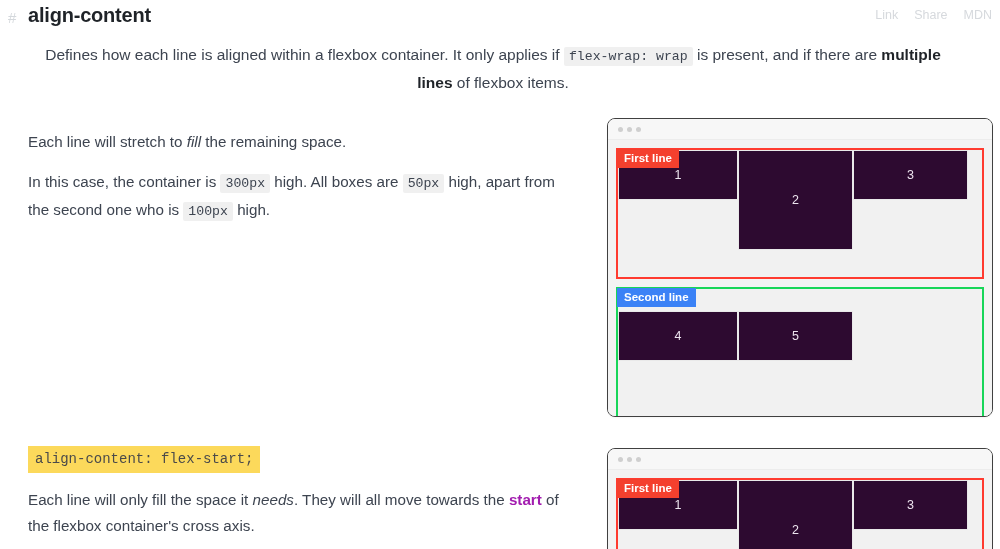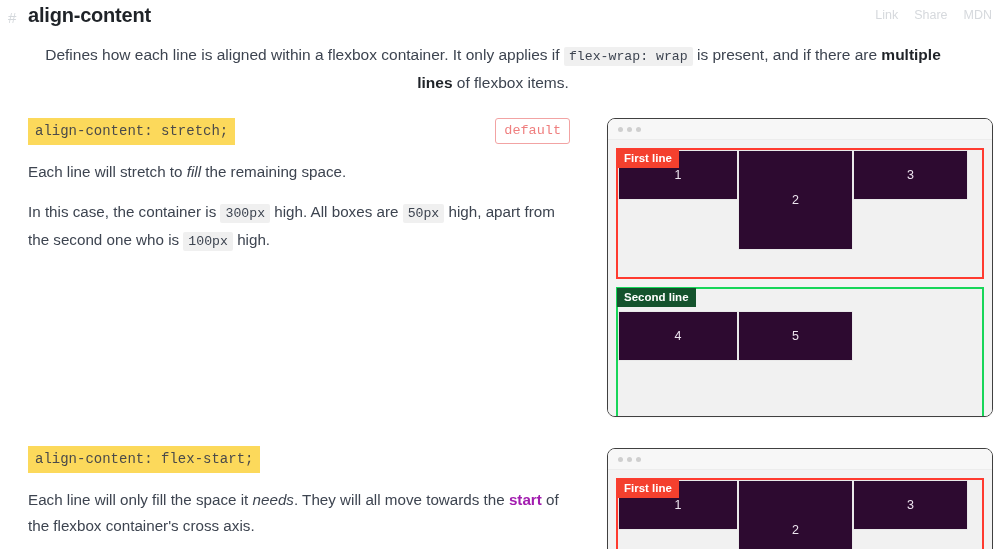--- a/index.html
+++ b/index.html
@@ -115,21 +115,21 @@
 
   .line-label {
     position: absolute; left: -1px; top: -1px;
     background: #f4402e; color: #ffffff;
     font-size: 11.5px; font-weight: bold;
     padding: 2px 7px 3px 7px;
     line-height: 14px;
     z-index: 3;
     white-space: nowrap;
   }
-  .line-label.green { background: #14532d; }
+  .line-label.green { background: #3b82f6; }
 
   .box {
     background: #2d0a30;
     border: 1px solid #e9e9e9;
     color: #ece4ee;
     font-size: 12.5px;
     display: flex;
     align-items: center;
     justify-content: center;
     flex: 0 0 auto;
@@ -146,24 +146,20 @@
     <div class="header-links">
       <a href="#">Link</a>
       <a href="#">Share</a>
       <a href="#">MDN</a>
     </div>
   </div>
 
   <div class="intro"><span>Defines how each line is aligned within a flexbox container. It only applies if </span><code class="inline">flex-wrap: wrap</code><span> is present, and if there are </span><b>multiple lines</b><span> of flexbox items.</span></div>
 
   <div class="section sec-left" style="left:28px; top:118px; width:542px;">
-    <div style="position:relative; height:30px;">
-      <span class="code-title">align-content: stretch;</span>
-      <span class="default-badge">default</span>
-    </div>
     <div class="sec-desc" style="margin-top:11px;">
       <p><span>Each line will stretch to </span><em>fill</em><span> the remaining space.</span></p>
       <p><span>In this case, the container is </span><code class="inline">300px</code><span> high. All boxes are </span><code class="inline">50px</code><span> high, apart from the second one who is </span><code class="inline">100px</code><span> high.</span></p>
     </div>
   </div>
 
   <div class="section sec-left" style="left:28px; top:446px; width:542px;">
     <div style="position:relative; height:30px;">
       <span class="code-title">align-content: flex-start;</span>
     </div>

